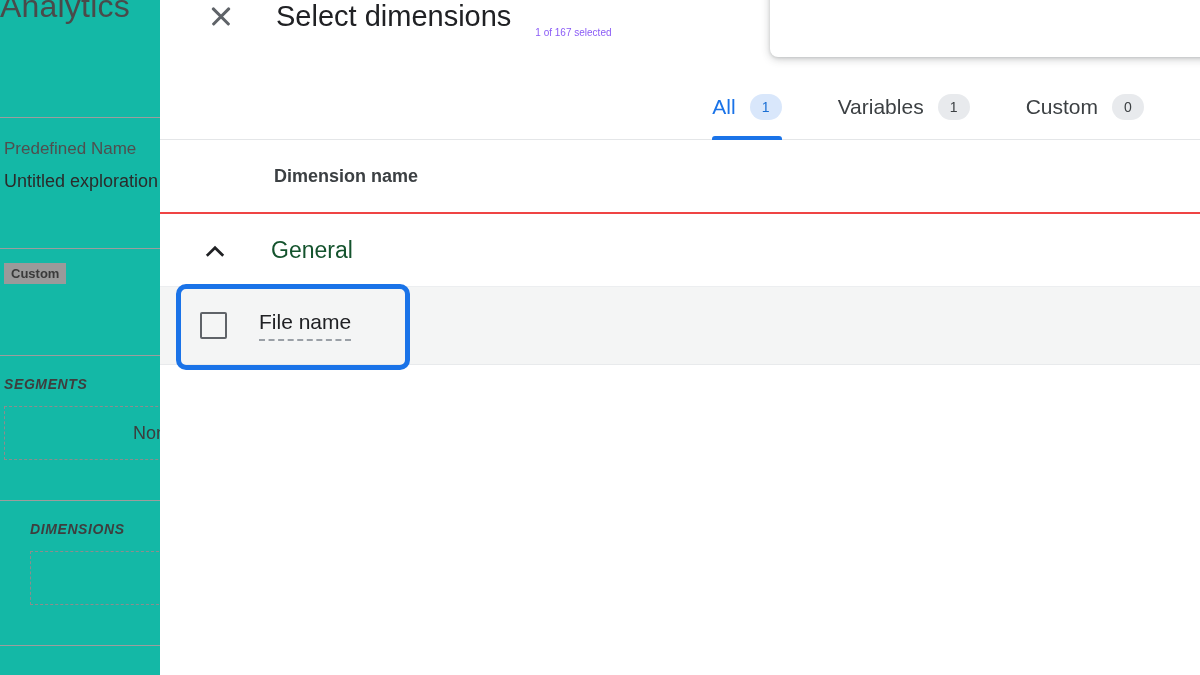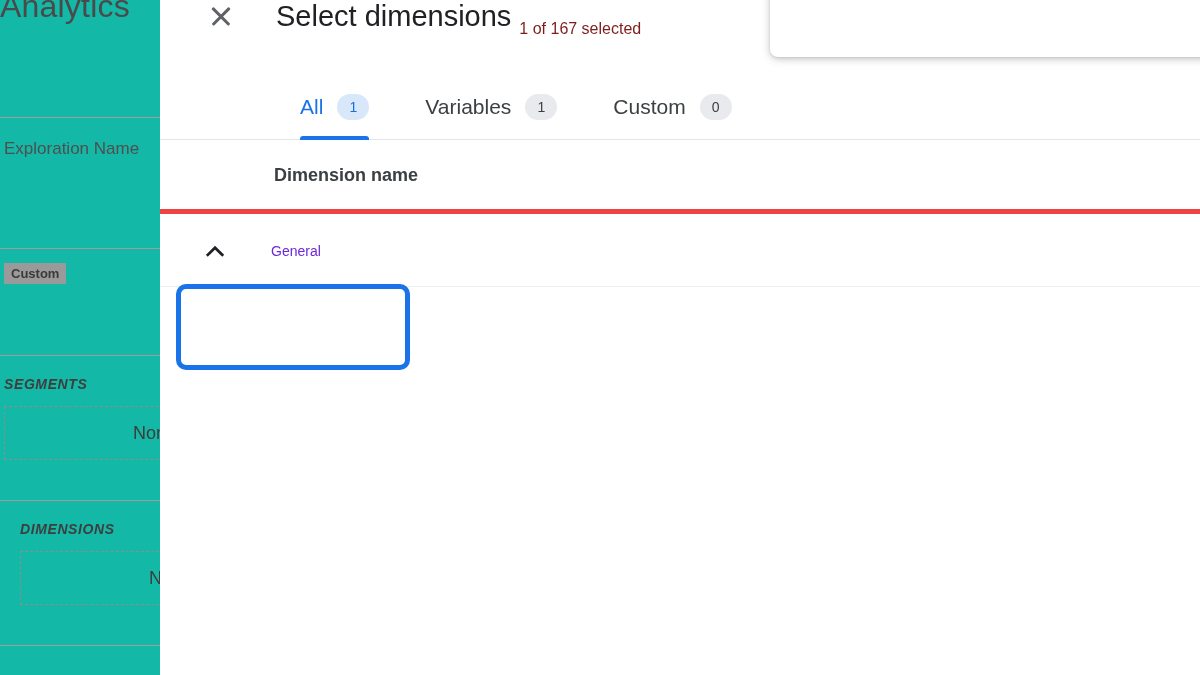--- a/index.html
+++ b/index.html
@@ -84,21 +84,21 @@
     width: 24px; height: 2.6px; background: #5f6368; border-radius: 1px;
   }
   .close-x::before { transform: rotate(45deg); }
   .close-x::after  { transform: rotate(-45deg); }
   .modal-title {
     margin-left: 42px;
     font-size: 29px; color: #202124; white-space: nowrap;
     font-weight: normal;
   }
   .modal-count {
-    margin-left: 8px; font-size: 16px; color: #7f1d1d; white-space: nowrap;
+    margin-left: 24px; font-size: 10px; color: #8b5cf6; white-space: nowrap;
     align-self: flex-end; padding-bottom: 6px;
   }
 
   
   .search-card {
     position: absolute; left: 610px; top: -60px;
     width: 520px; height: 105px;
     background: #ffffff;
     border-radius: 8px;
     box-shadow: 0 2px 8px rgba(60,64,67,.28), 0 1px 3px rgba(60,64,67,.15);
@@ -106,20 +106,21 @@
     padding: 0 0 52px 34px;
   }
 
   
   .tabs {
     position: absolute; left: 0; top: 62px;
     width: 1040px; height: 66px;
     display: flex; align-items: center;
     padding-left: 140px;
     border-bottom: 1px solid #e4e6e8;
+    justify-content: flex-end;
   }
   .tab { display: flex; align-items: center; height: 66px; margin-right: 56px; cursor: pointer; position: relative; }
   .tab-label { font-size: 21px; color: #3c4043; white-space: nowrap; }
   .tab.active .tab-label { color: #1a73e8; }
   .tab-badge {
     margin-left: 14px; min-width: 32px; height: 26px; border-radius: 13px;
     background: #e8eaed; color: #3c4043;
     font-size: 14px; display: flex; align-items: center; justify-content: center;
     padding: 0 10px;
   }
@@ -128,36 +129,36 @@
     position: absolute; left: 0; right: 0; bottom: 0;
     height: 4px; background: #1a73e8; border-radius: 3px 3px 0 0;
   }
 
   
   .col-header {
     position: absolute; left: 0; top: 129px;
     width: 1040px; height: 73px;
     display: flex; align-items: center;
     padding-left: 114px;
-    border-bottom: 5px solid #ef4444;
+    border-bottom: 2px solid #ef4444;
     background: #fff;
   }
   .col-header span { font-size: 18px; font-weight: bold; color: #3c4043; white-space: nowrap; }
 
   
   .group-row {
     position: absolute; left: 0; top: 203px;
     width: 1040px; height: 72px;
     display: flex; align-items: center;
     padding-left: 40px;
     border-bottom: 1px solid #eceef0;
     background: #fff; cursor: pointer;
   }
   .chevron { width: 30px; height: 30px; flex: 0 0 auto; }
-  .group-label { margin-left: 41px; font-size: 14px; color: #6d28d9; white-space: nowrap; }
+  .group-label { margin-left: 41px; font-size: 23px; color: #14532d; white-space: nowrap; }
 
   
   .dim-row {
     position: absolute; left: 0; top: 275px;
     width: 1040px; height: 78px;
     display: flex; align-items: center;
     padding-left: 40px;
     background: #f4f5f5;
     border-bottom: 1px solid #e8eaec;
     cursor: pointer;
@@ -185,41 +186,42 @@
 
 <div id="root">
 
   <div class="app-bg">
 
     <div class="brand">Analytics</div>
 
 
     <div class="sb-section" style="top:117px;">
       <div class="sb-pad">
-        <div class="sb-label">Exploration Name</div>
+        <div class="sb-label">Predefined Name</div>
+        <div class="sb-value">Untitled exploration</div>
       </div>
     </div>
 
     <div class="sb-section" style="top:248px;">
       <div class="sb-pad">
         <div class="sb-chip">Custom</div>
       </div>
     </div>
 
     <div class="sb-section" style="top:355px;">
       <div style="padding:16px 0 0 0;">
         <div class="sb-head">SEGMENTS</div>
         <div class="sb-drop">
           <span>Non</span>
         </div>
       </div>
     </div>
 
     <div class="sb-section" style="top:500px;">
-      <div style="padding:16px 0 0 16px;">
+      <div style="padding:16px 0 0 16px;margin-left:10px;">
         <div class="sb-head">DIMENSIONS</div>
         <div class="sb-drop">
           <span>Non</span>
         </div>
       </div>
     </div>
 
     <div class="sb-section" style="top:645px; height:30px;"></div>
   </div>
 
@@ -256,20 +258,24 @@
 
     <div class="group-row">
       <span class="chevron">
         <svg width="30" height="30" viewBox="0 0 24 24" aria-hidden="true">
           <path d="M6.2 15.1 L12 9.4 L17.8 15.1" fill="none" stroke="#202124" stroke-width="2.2" stroke-linecap="square"></path>
         </svg>
       </span>
       <span class="group-label">General</span>
     </div>
 
+    <div class="dim-row">
+      <span class="checkbox"></span>
+      <span class="dim-label">File name</span>
+    </div>
 
     <div class="focus-ring"></div>
 
     <div class="search-card">
       
       
     </div>
 
   </div>
 </div>

